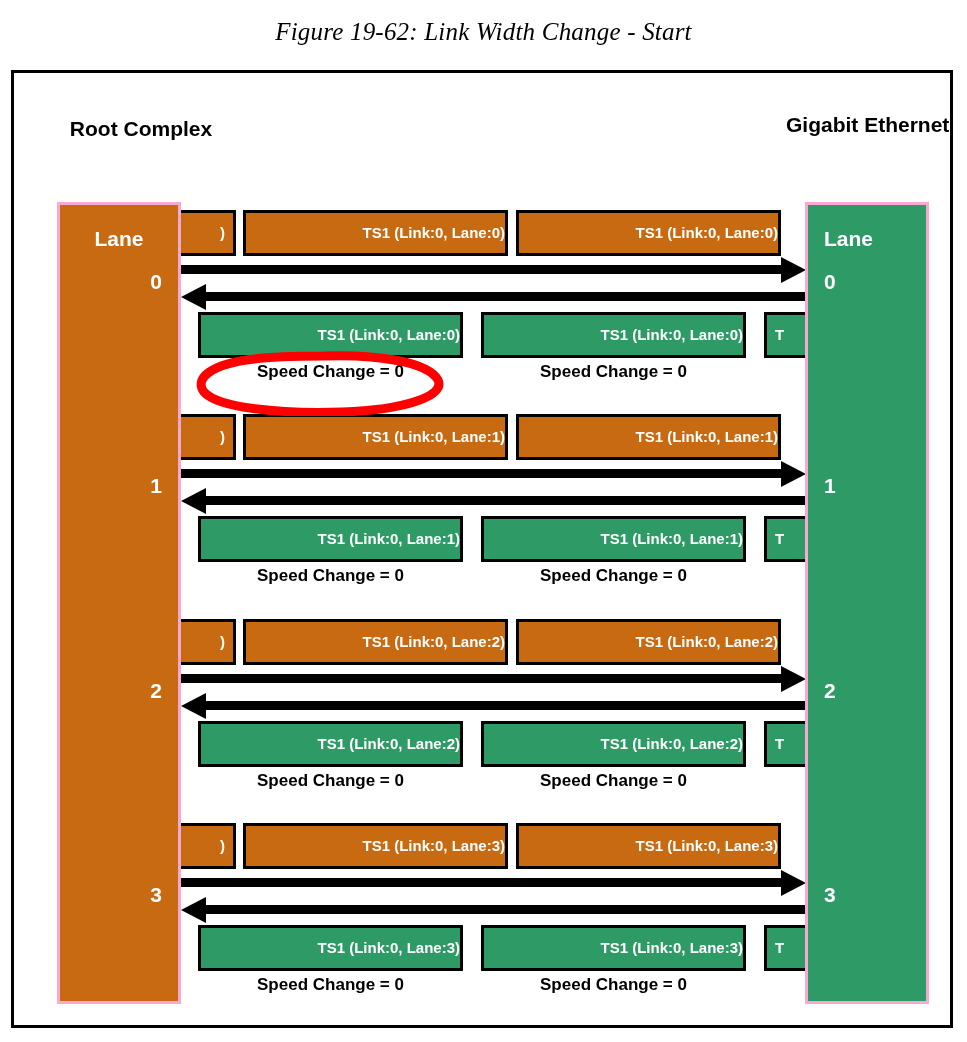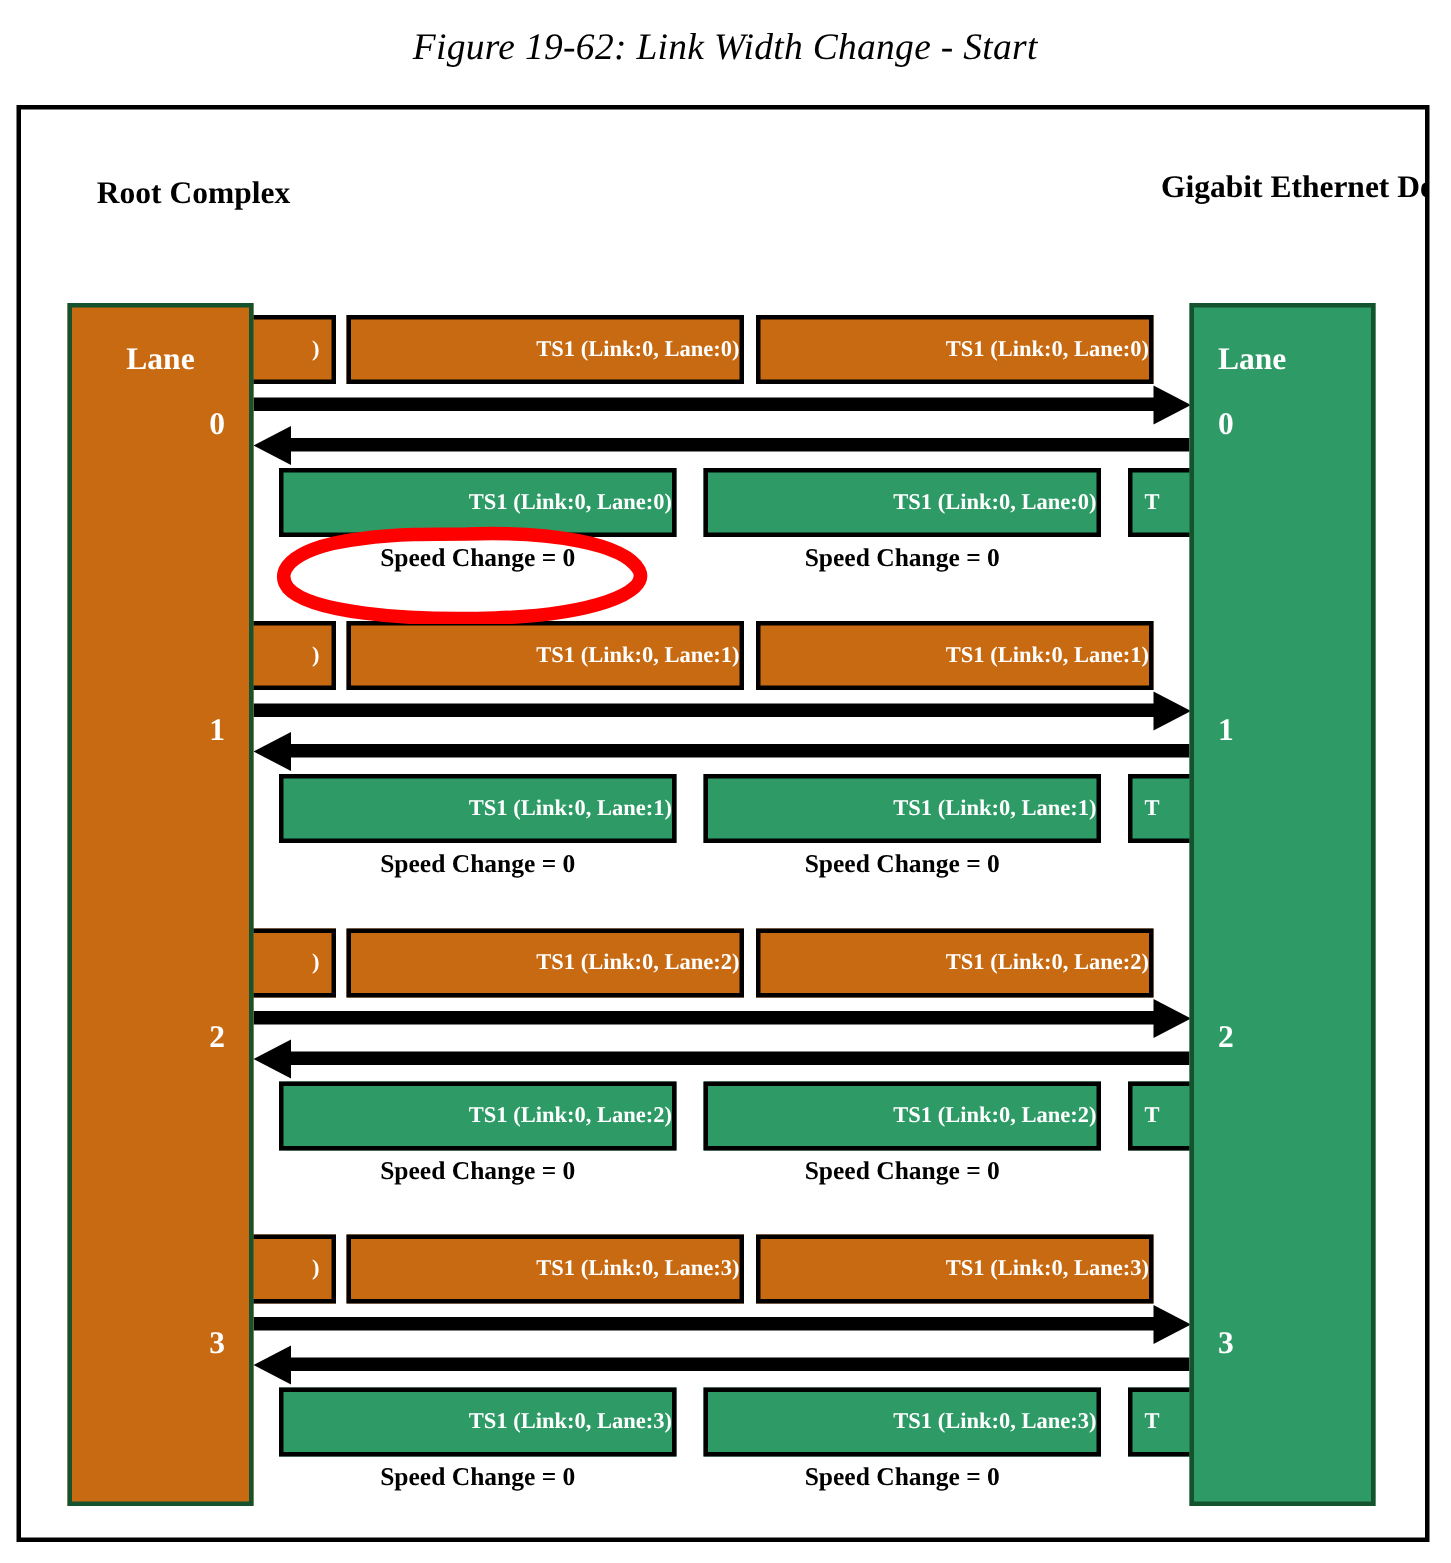--- a/index.html
+++ b/index.html
@@ -39,43 +39,42 @@
     height: 958px;
     border: 3px solid #000000;
     background: #ffffff;
     box-sizing: border-box;
     overflow: hidden;
   }
 
   
   #stage {
     position: absolute;
-    left: 0; top: 0;
+    left: 12px; top: 0;
     width: 100%;
     height: 100%;
-    font-family: Liberation Serif, serif;
   }
 
   
   .endpoint-heading {
     position: absolute;
     text-align: center;
     font-size: 21px;
     font-weight: bold;
     color: #000000;
     line-height: 27px;
     white-space: nowrap;
   }
   #rc-heading { left: 30px; top: 42px; width: 170px; }
   #ep-heading { left: 760px; top: 38px; width: 180px; }
 
   
   .endpoint-column {
     position: absolute;
-    border: 3px solid #14532d;
+    border: 3px solid #f9a8d4;
     box-sizing: border-box;
     z-index: 30;
   }
   #root-complex-column {
     left: 31px;
     top: 129px;
     width: 124px;
     height: 802px;
     background: #C76A12;
   }

